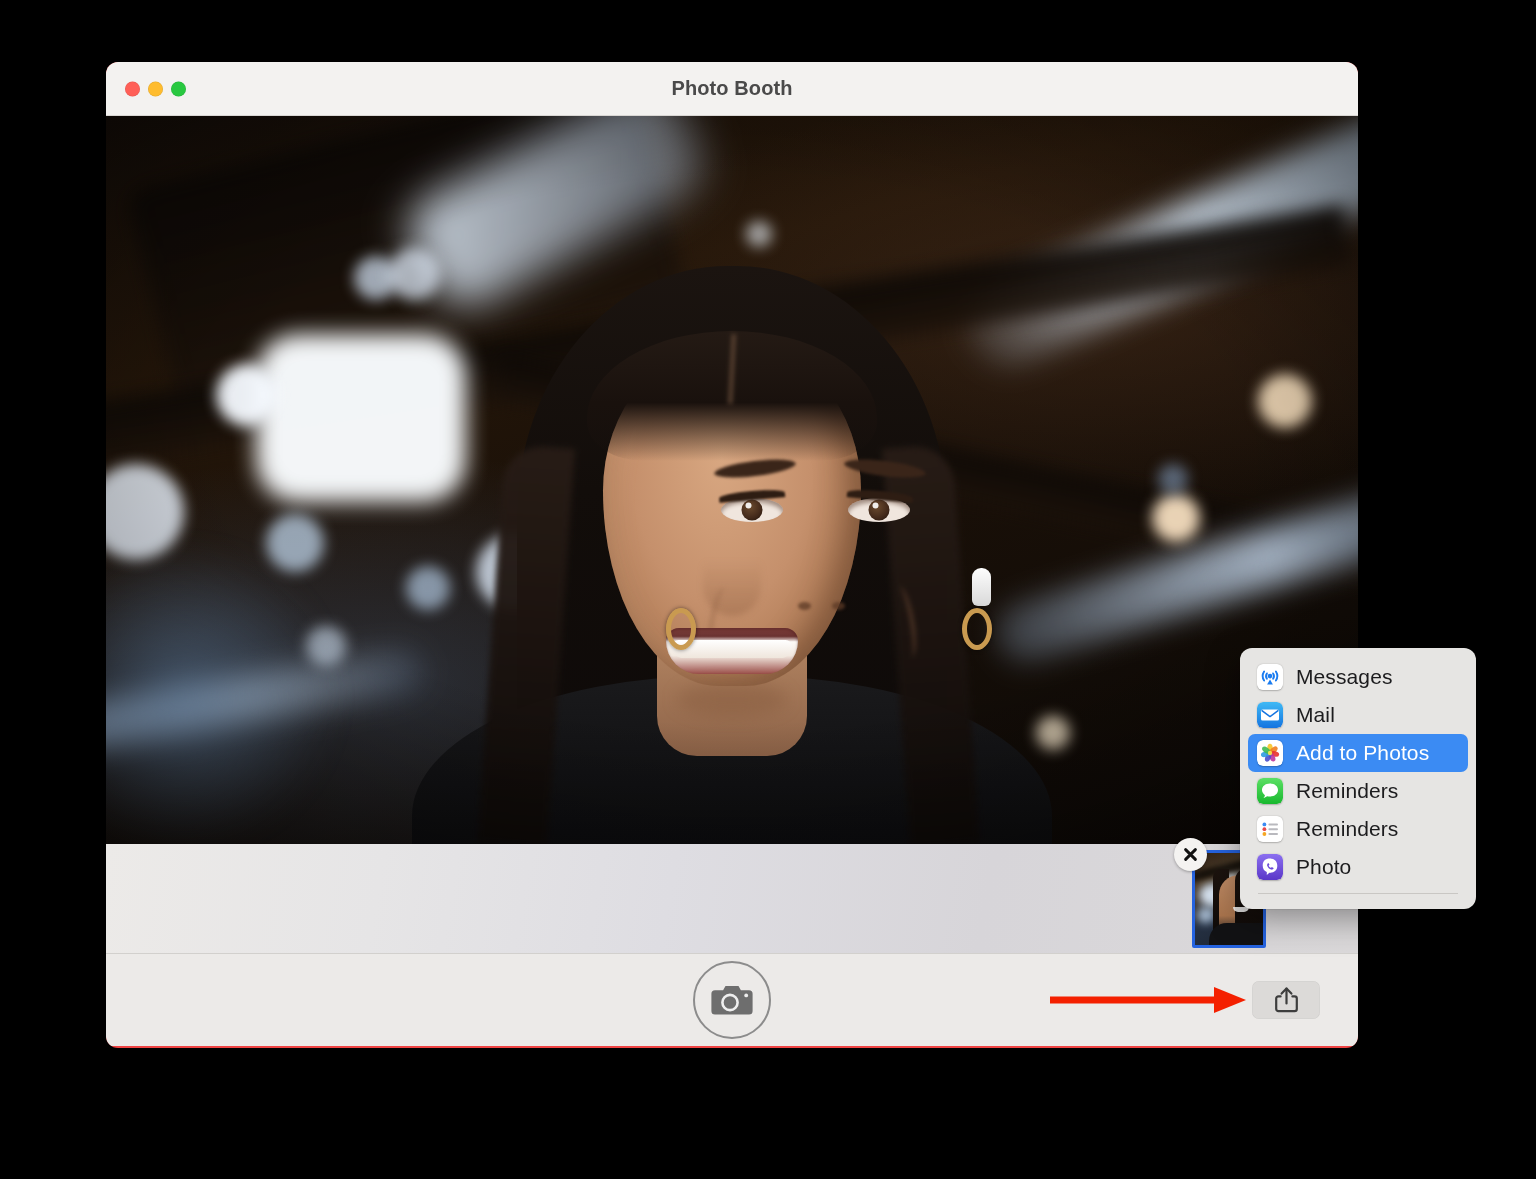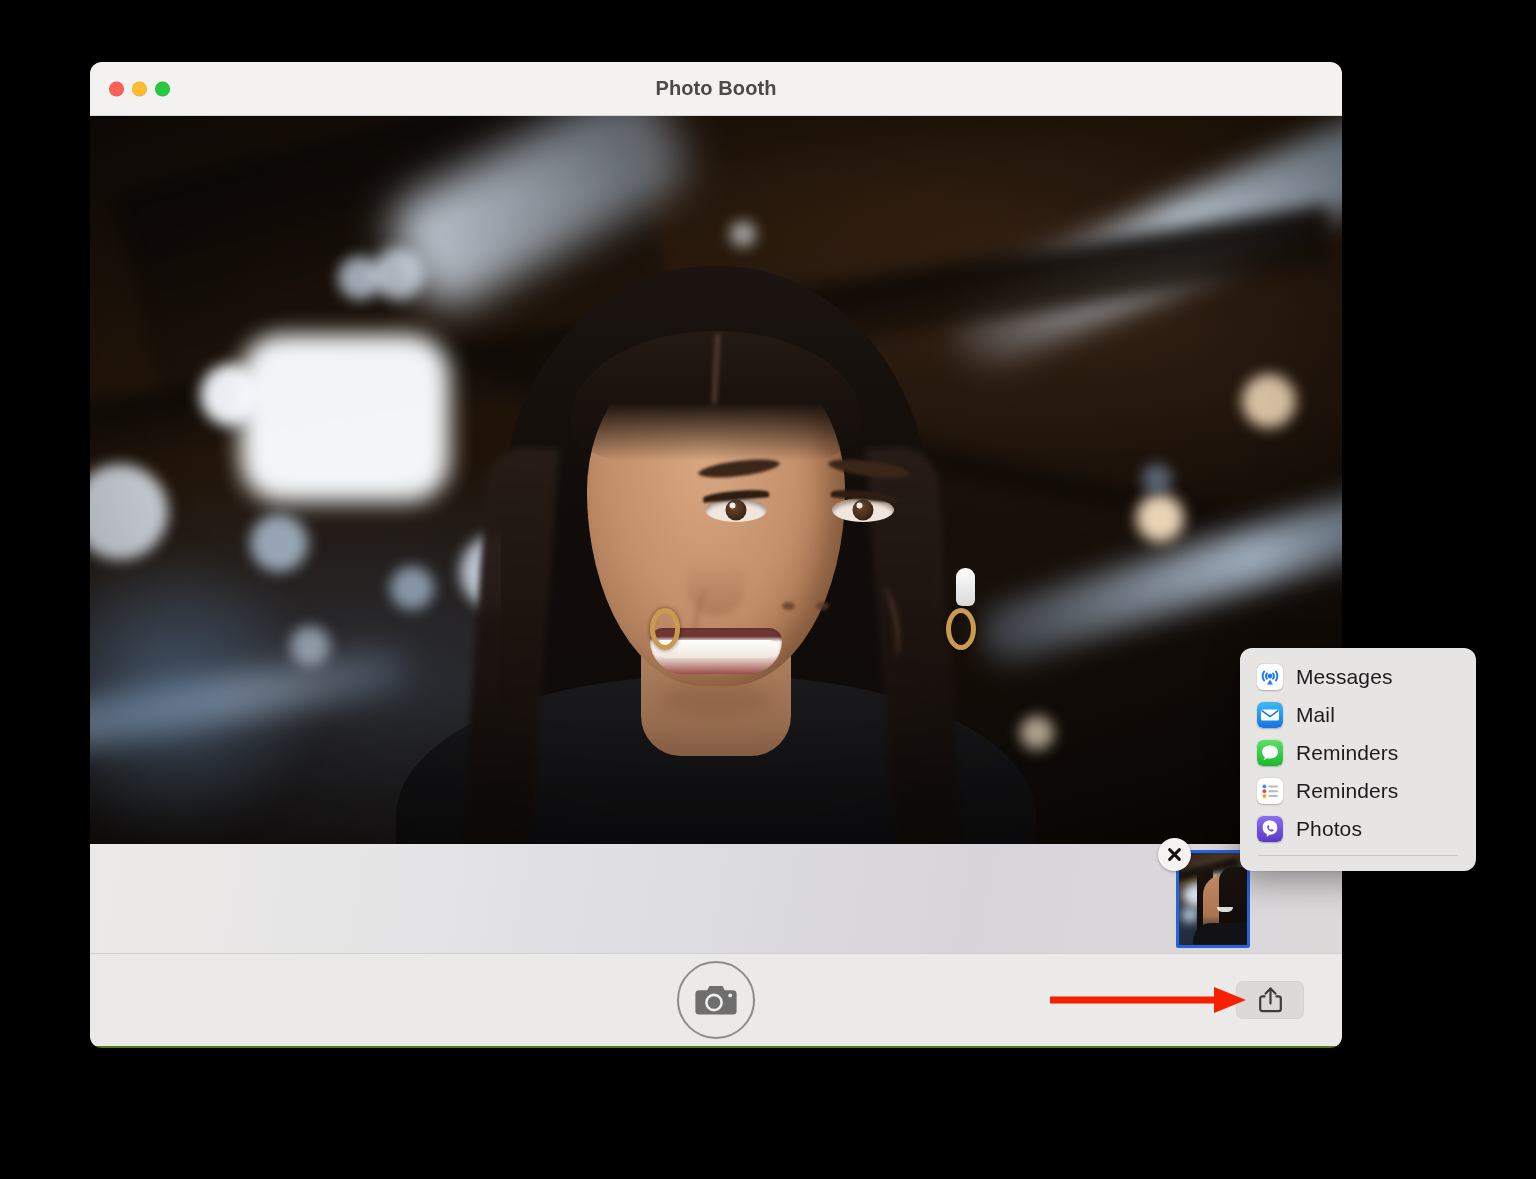--- a/index.html
+++ b/index.html
@@ -9,27 +9,27 @@
     height: 1179px;
     background: #000000;
     font-family: "Liberation Sans", sans-serif;
     overflow: hidden;
     position: relative;
   }
 
   
   .window {
     position: absolute;
-    left: 90px;
+    left: 106px;
     top: 62px;
     width: 1252px;
     height: 986px;
     border-radius: 12px;
     overflow: hidden;
-    background: #4d7c0f;
+    background: #ef4444;
     box-shadow: 0 14px 46px rgba(0,0,0,0.55);
   }
 
   
   .titlebar {
     position: relative;
     height: 54px;
     background: #f3f2f0;
     border-bottom: 1px solid #d9d7d4;
     display: flex;
@@ -716,20 +716,36 @@
           <stop offset="1" stop-color="#1574e0"></stop>
         </linearGradient>
       </defs>
       <rect x="0" y="0" width="26" height="26" rx="6" fill="url(#mg)"></rect>
       <rect x="4" y="7.6" width="18" height="11" rx="1.6" fill="#ffffff"></rect>
       <path d="M4.6 8.4 L13 14.6 L21.4 8.4" fill="none" stroke="#1574e0" stroke-width="1.5" stroke-linejoin="round"></path>
     </svg>
     <span class="label">Mail</span>
   </div>
 
+  <div class="menu-item selected">
+    <svg class="app-icon" viewBox="0 0 26 26" aria-hidden="true">
+      <rect x="0" y="0" width="26" height="26" rx="6" fill="#ffffff"></rect>
+      <g transform="translate(13,13)">
+        <ellipse cx="0" cy="-4.7" rx="2.7" ry="4.6" fill="#f6c62a" opacity=".92"></ellipse>
+        <ellipse cx="0" cy="-4.7" rx="2.7" ry="4.6" fill="#f07d1e" opacity=".9" transform="rotate(51)"></ellipse>
+        <ellipse cx="0" cy="-4.7" rx="2.7" ry="4.6" fill="#e8312f" opacity=".9" transform="rotate(102)"></ellipse>
+        <ellipse cx="0" cy="-4.7" rx="2.7" ry="4.6" fill="#c0359a" opacity=".9" transform="rotate(153)"></ellipse>
+        <ellipse cx="0" cy="-4.7" rx="2.7" ry="4.6" fill="#4a4ecb" opacity=".9" transform="rotate(204)"></ellipse>
+        <ellipse cx="0" cy="-4.7" rx="2.7" ry="4.6" fill="#2e9be0" opacity=".9" transform="rotate(255)"></ellipse>
+        <ellipse cx="0" cy="-4.7" rx="2.7" ry="4.6" fill="#3fba54" opacity=".9" transform="rotate(306)"></ellipse>
+        <circle cx="0" cy="0" r="2.2" fill="#f3e14a" opacity=".95"></circle>
+      </g>
+    </svg>
+    <span class="label">Add to Photos</span>
+  </div>
 
   <div class="menu-item">
     <svg class="app-icon" viewBox="0 0 26 26" aria-hidden="true">
       <defs>
         <linearGradient id="msg" x1="0" y1="0" x2="0" y2="1">
           <stop offset="0" stop-color="#5ce065"></stop>
           <stop offset="1" stop-color="#18b82e"></stop>
         </linearGradient>
       </defs>
       <rect x="0" y="0" width="26" height="26" rx="6" fill="url(#msg)"></rect>
@@ -756,18 +772,18 @@
       <defs>
         <linearGradient id="vb" x1="0" y1="0" x2="0" y2="1">
           <stop offset="0" stop-color="#8b6ff0"></stop>
           <stop offset="1" stop-color="#5a37c8"></stop>
         </linearGradient>
       </defs>
       <rect x="0" y="0" width="26" height="26" rx="6" fill="url(#vb)"></rect>
       <path d="M13 4.6 c-4.6 0 -7.3 2.6 -7.3 6.9 c0 3.3 1.6 5.6 4.1 6.5 l0 3.1 l2.6 -2.4 c.2 .02 .4 .02 .6 .02 c4.6 0 7.3 -2.6 7.3 -6.9 c0 -4.3 -2.7 -7.2 -7.3 -7.2 z" fill="#ffffff"></path>
       <path d="M10.6 9.1 c.45 -.3 .9 -.1 1.15 .35 l.5 .9 c.2 .38 .1 .75 -.2 .98 l-.3 .24 c-.15 .12 -.17 .3 -.08 .47 c.4 .76 1.05 1.4 1.85 1.78 c.18 .08 .37 .05 .48 -.1 l.24 -.3 c.24 -.3 .6 -.38 .97 -.19 l.9 .48 c.46 .25 .64 .72 .34 1.15 c-.5 .7 -1.35 1.03 -2.2 .74 c-1.85 -.62 -3.4 -2.15 -4.05 -3.95 c-.3 -.84 .03 -1.68 .7 -2.2 z" fill="#6a49d8"></path>
     </svg>
-    <span class="label">Photos</span>
+    <span class="label">Photo</span>
   </div>
 
   <div class="menu-sep"></div>
 
 </div>
 
 </body></html>

